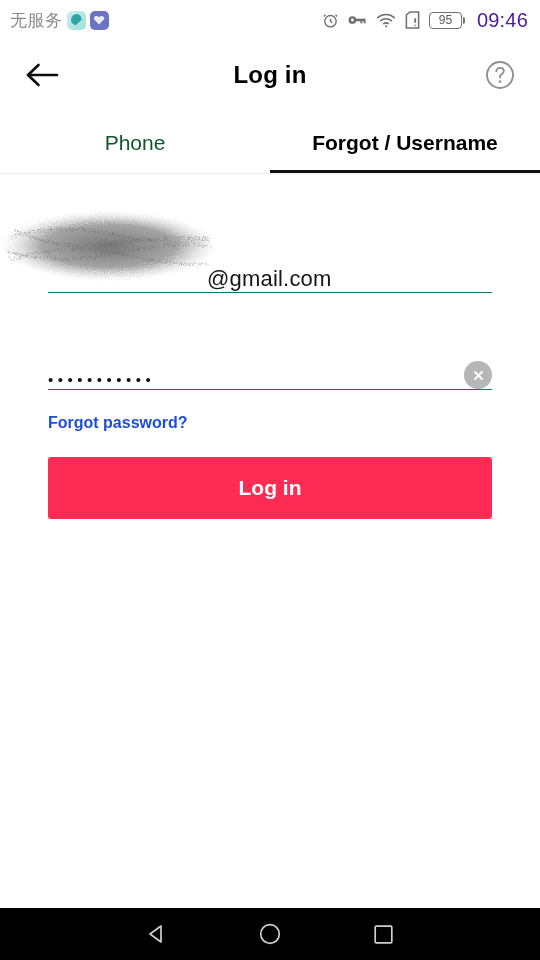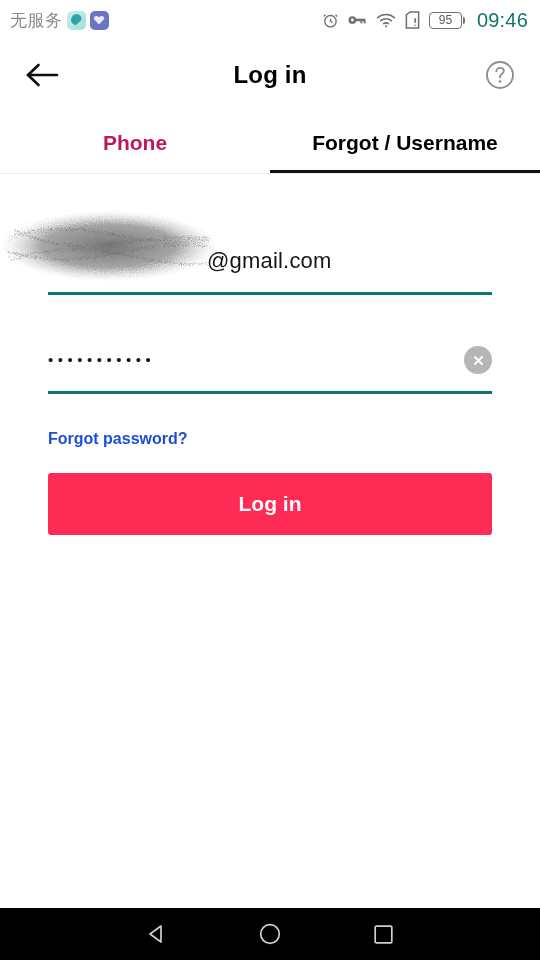--- a/index.html
+++ b/index.html
@@ -110,21 +110,21 @@
   }
   .battery-cap {
     width: 2px;
     height: 7px;
     background: #707070;
     border-radius: 0 2px 2px 0;
     margin-left: 1px;
   }
   .clock-text {
     font-size: 20px;
-    color: #0f766e;
+    color: #4c1d95;
     font-family: "Liberation Sans", sans-serif;
     letter-spacing: 0.2px;
     margin-left: 3px;
   }
 
   
   .header {
     position: absolute;
     left: 0; top: 40px;
     width: 540px;
@@ -173,22 +173,22 @@
   .tab {
     flex: 1;
     display: flex;
     align-items: center;
     justify-content: center;
     position: relative;
     cursor: pointer;
     font-size: 21px;
   }
   .tab.inactive {
-    color: #be185d;
-    font-weight: bold;
+    color: #14532d;
+    font-weight: normal;
   }
   .tab.active {
     color: #000000;
     font-weight: bold;
   }
   .tab.active .tab-underline {
     position: absolute;
     bottom: 0;
     left: 0;
     right: 0;
@@ -206,25 +206,25 @@
 
   
   .form {
     position: absolute;
     left: 0;
     top: 174px;
     width: 540px;
   }
   .field {
     position: relative;
-    margin: 12px 48px;
+    margin: 0 48px;
     height: 62px;
     display: flex;
-    align-items: center;
-    border-bottom: 3px solid #0f766e;
+    align-items: flex-end;
+    border-bottom: 1px solid #0f766e;
   }
   .field.email {
     margin-top: 56px;
   }
   .field.password {
     margin-top: 34px;
   }
   .field-value {
     font-size: 22px;
     color: #161616;

